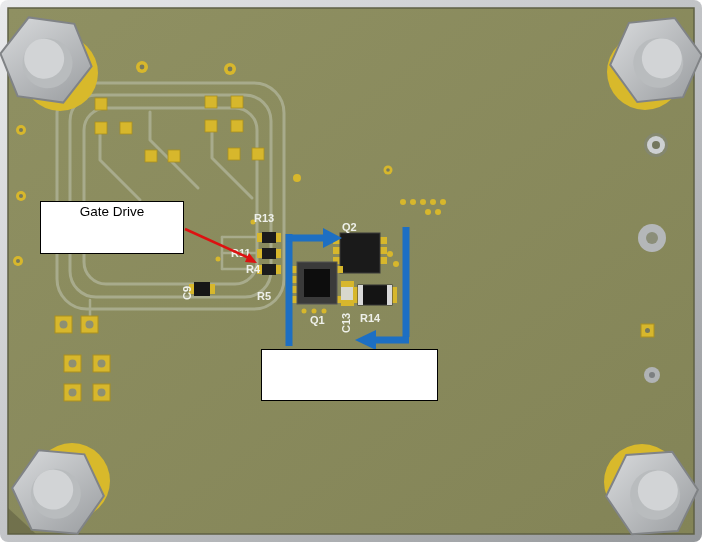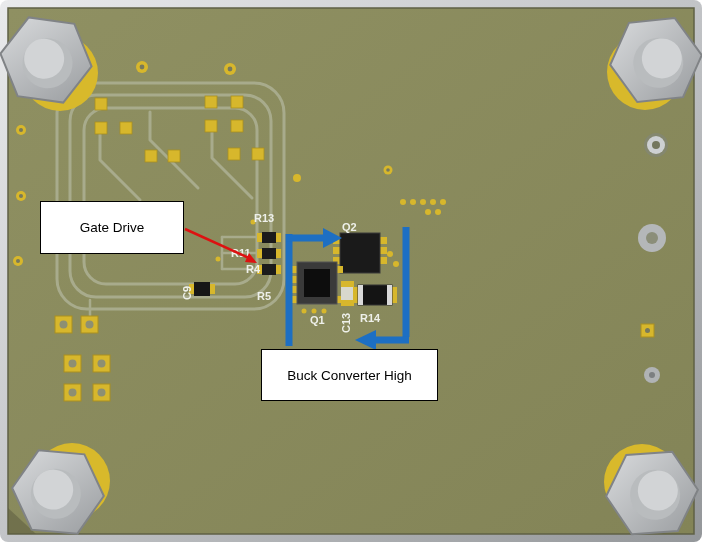--- a/index.html
+++ b/index.html
@@ -10,21 +10,21 @@
     font-family:"Liberation Sans", sans-serif;
   }
   .stage svg{position:absolute;left:0;top:0;}
   .callout{
     position:absolute;
     background:#ffffff;
     border:1.5px solid #000000;
     color:#000000;
     text-align:center;
     font:400 13.5px/19px "Liberation Sans", sans-serif;
-    display:flex;flex-direction:column;justify-content:center;
+    display:flex;justify-content:center;
     box-sizing:border-box;
   }
   .silk{
     font:700 11px "Liberation Sans", sans-serif;
     fill:#eef0ea;
   }
 </style>
 </head>
 <body>
 
@@ -249,15 +249,14 @@
     <g>
       <line x1="185" y1="229" x2="249" y2="258" stroke="#dd1111" stroke-width="2.5"></line>
       <polygon points="257,263 245,262 249,253" fill="#dd1111"></polygon>
     </g>
   </svg>
 
   <div class="callout" style="left:40px;top:201px;width:144px;height:53px;">
     <div>Gate Drive</div>
   </div>
   <div class="callout" style="left:261px;top:349px;width:177px;height:52px;">
-    <div>Buck Converter High</div>
   </div>
 </div>
 
 </body></html>

